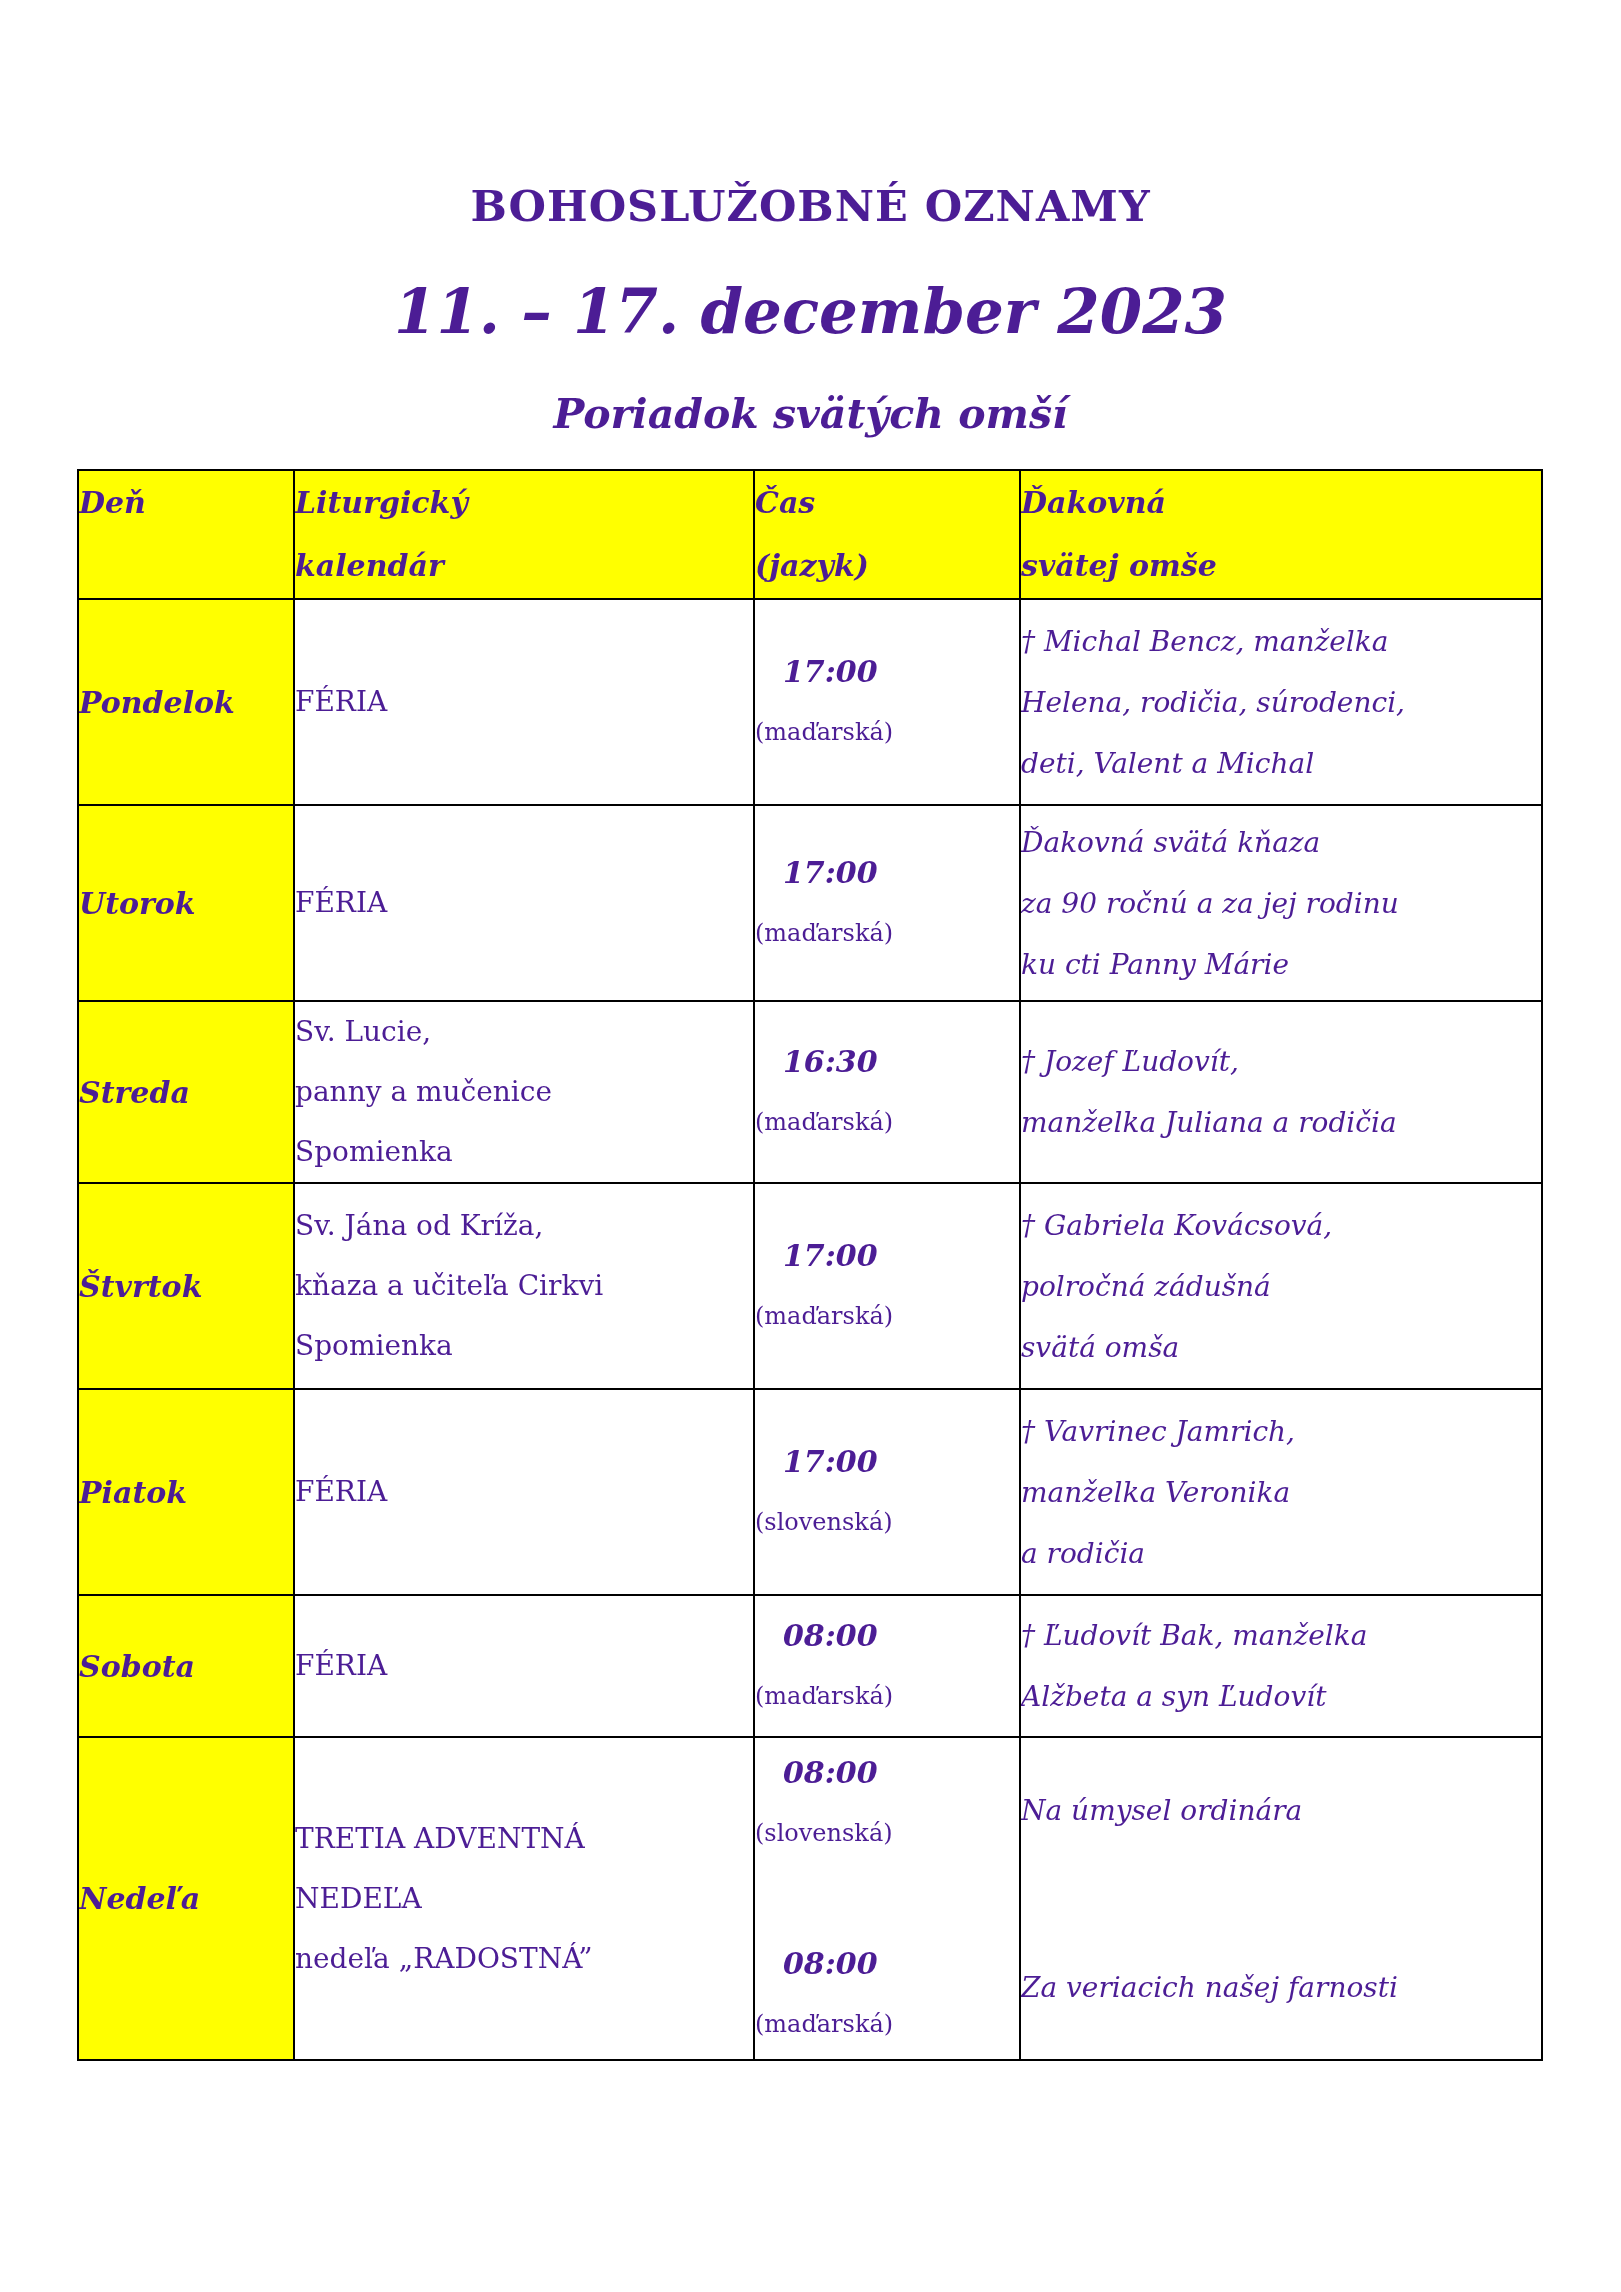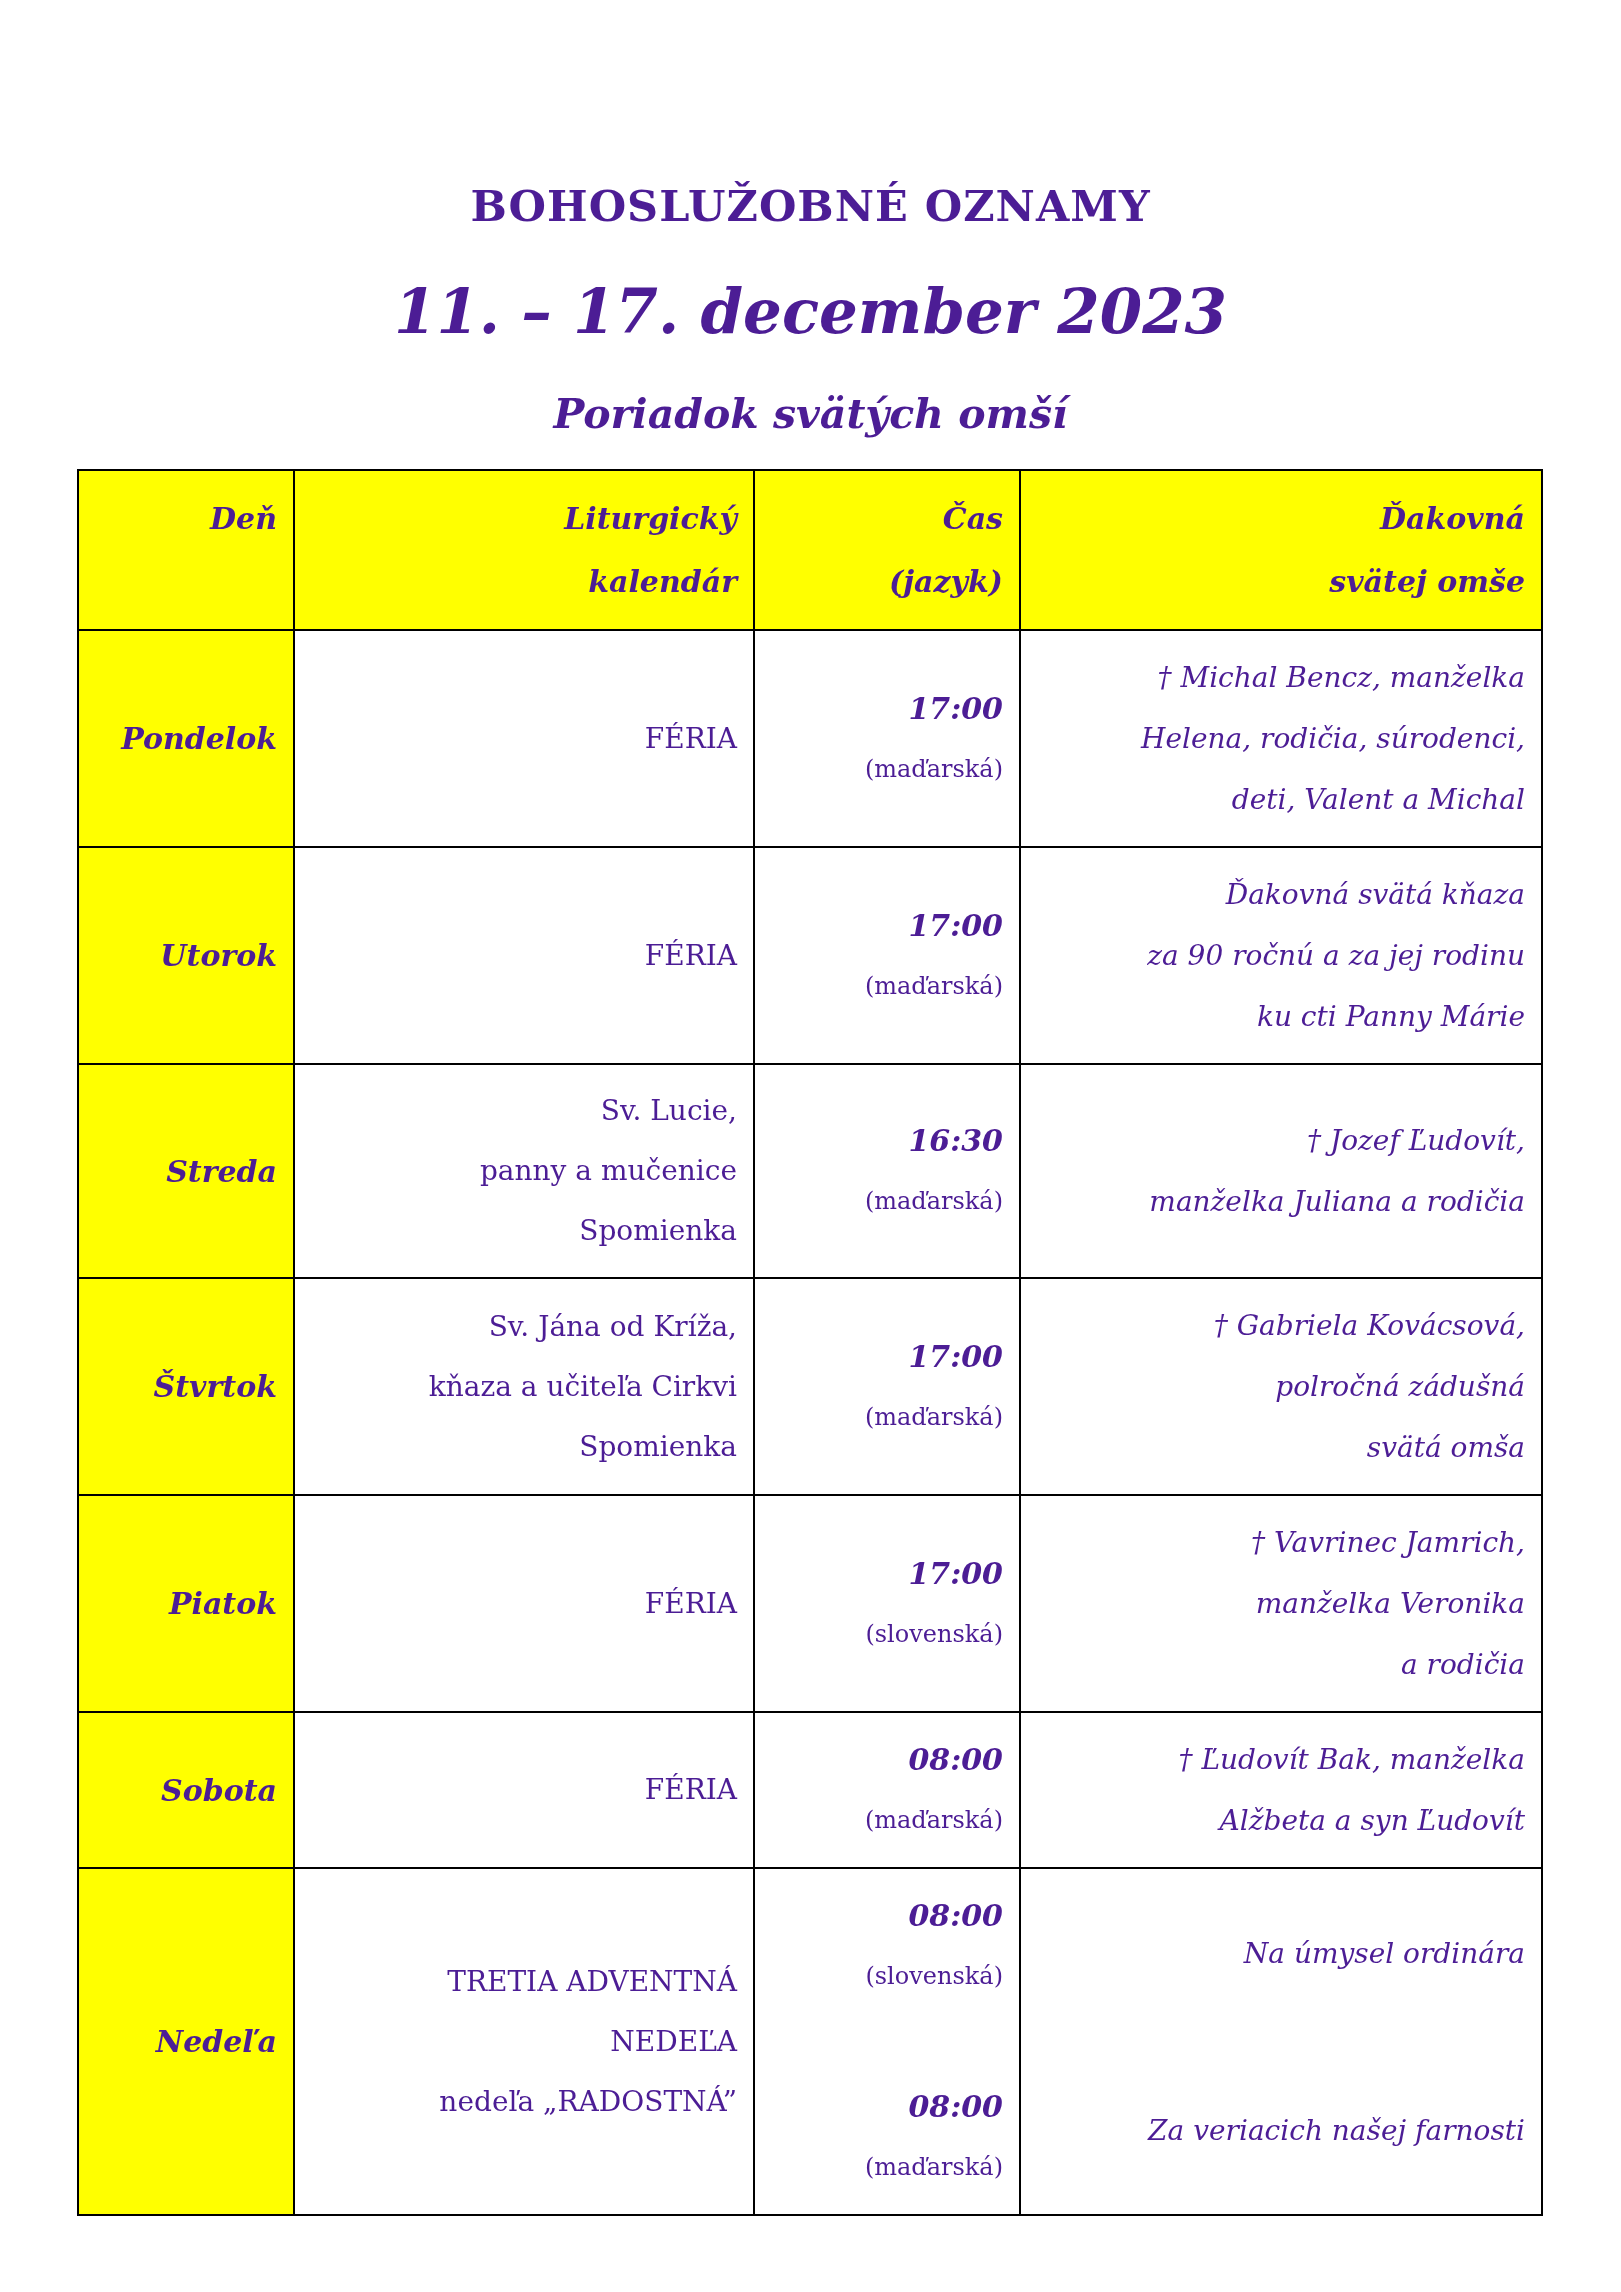--- a/index.html
+++ b/index.html
@@ -22,22 +22,22 @@
 
   table.schedule {
     border-collapse: collapse;
     table-layout: fixed;
     margin: 31px 0 0 77px;
     width: 1463px;
     border: 2.9px solid #000000;
   }
   table.schedule th, table.schedule td {
     border: 2px solid #000000;
-    padding: 16px;
-    text-align: right;
+    padding: 0;
+    text-align: left;
     overflow: hidden;
   }
   thead tr { height: 129px; }
   thead th {
     background: var(--hl, #FFFF00);
     vertical-align: top;
     font-size: 30px;
     font-weight: bold;
     font-style: italic;
     line-height: 63px;
@@ -53,21 +53,21 @@
 
   td.day-cell {
     background: var(--hl, #FFFF00);
     font-size: 30px;
     font-weight: bold;
     font-style: italic;
     vertical-align: middle;
   }
   td.calendar-cell { font-size: 28px; line-height: 60px; vertical-align: middle; }
   td.time-cell { vertical-align: middle; }
-  .time-line { font-size: 30px; font-weight: bold; font-style: italic; line-height: 61px; }
+  .time-line { font-size: 30px; font-weight: bold; font-style: italic; line-height: 61px; margin-left: 28px; }
   .lang-line { font-size: 24px; line-height: 61px; }
   td.intention-cell { font-size: 28px; font-style: italic; line-height: 61px; vertical-align: middle; }
 
   
   tbody tr:nth-child(7) .time-block + .time-block { margin-top: 69px; }
   tbody tr:nth-child(7) .intention-block + .intention-block { margin-top: 116px; }
 </style>
 </head>
 <body>
 

